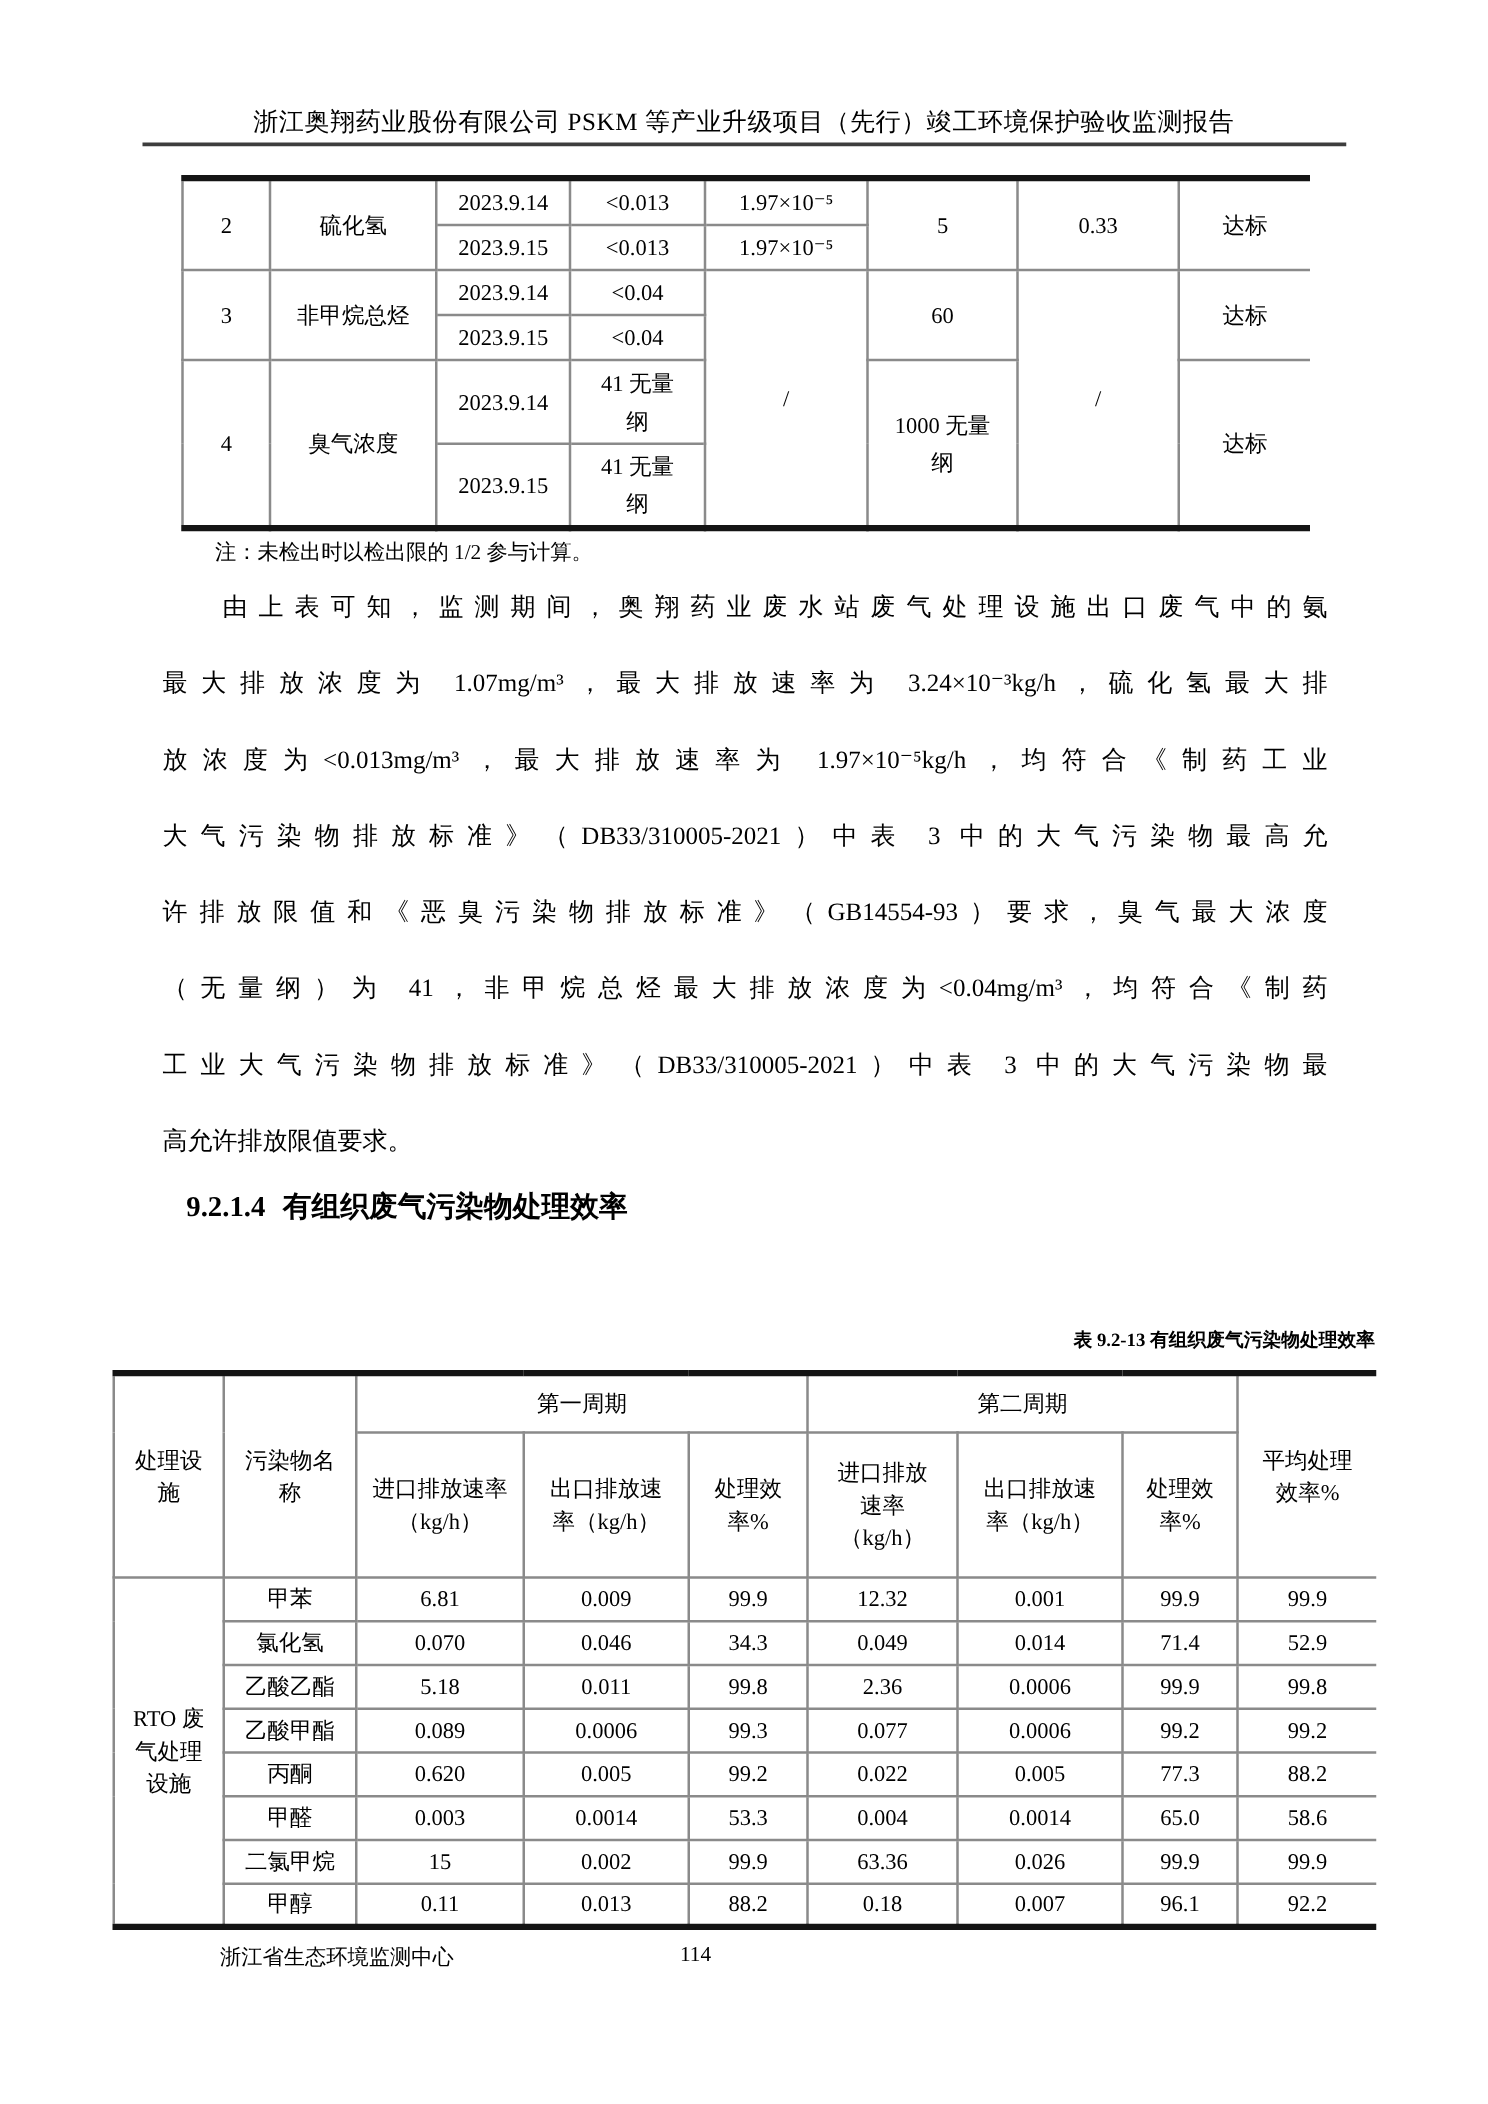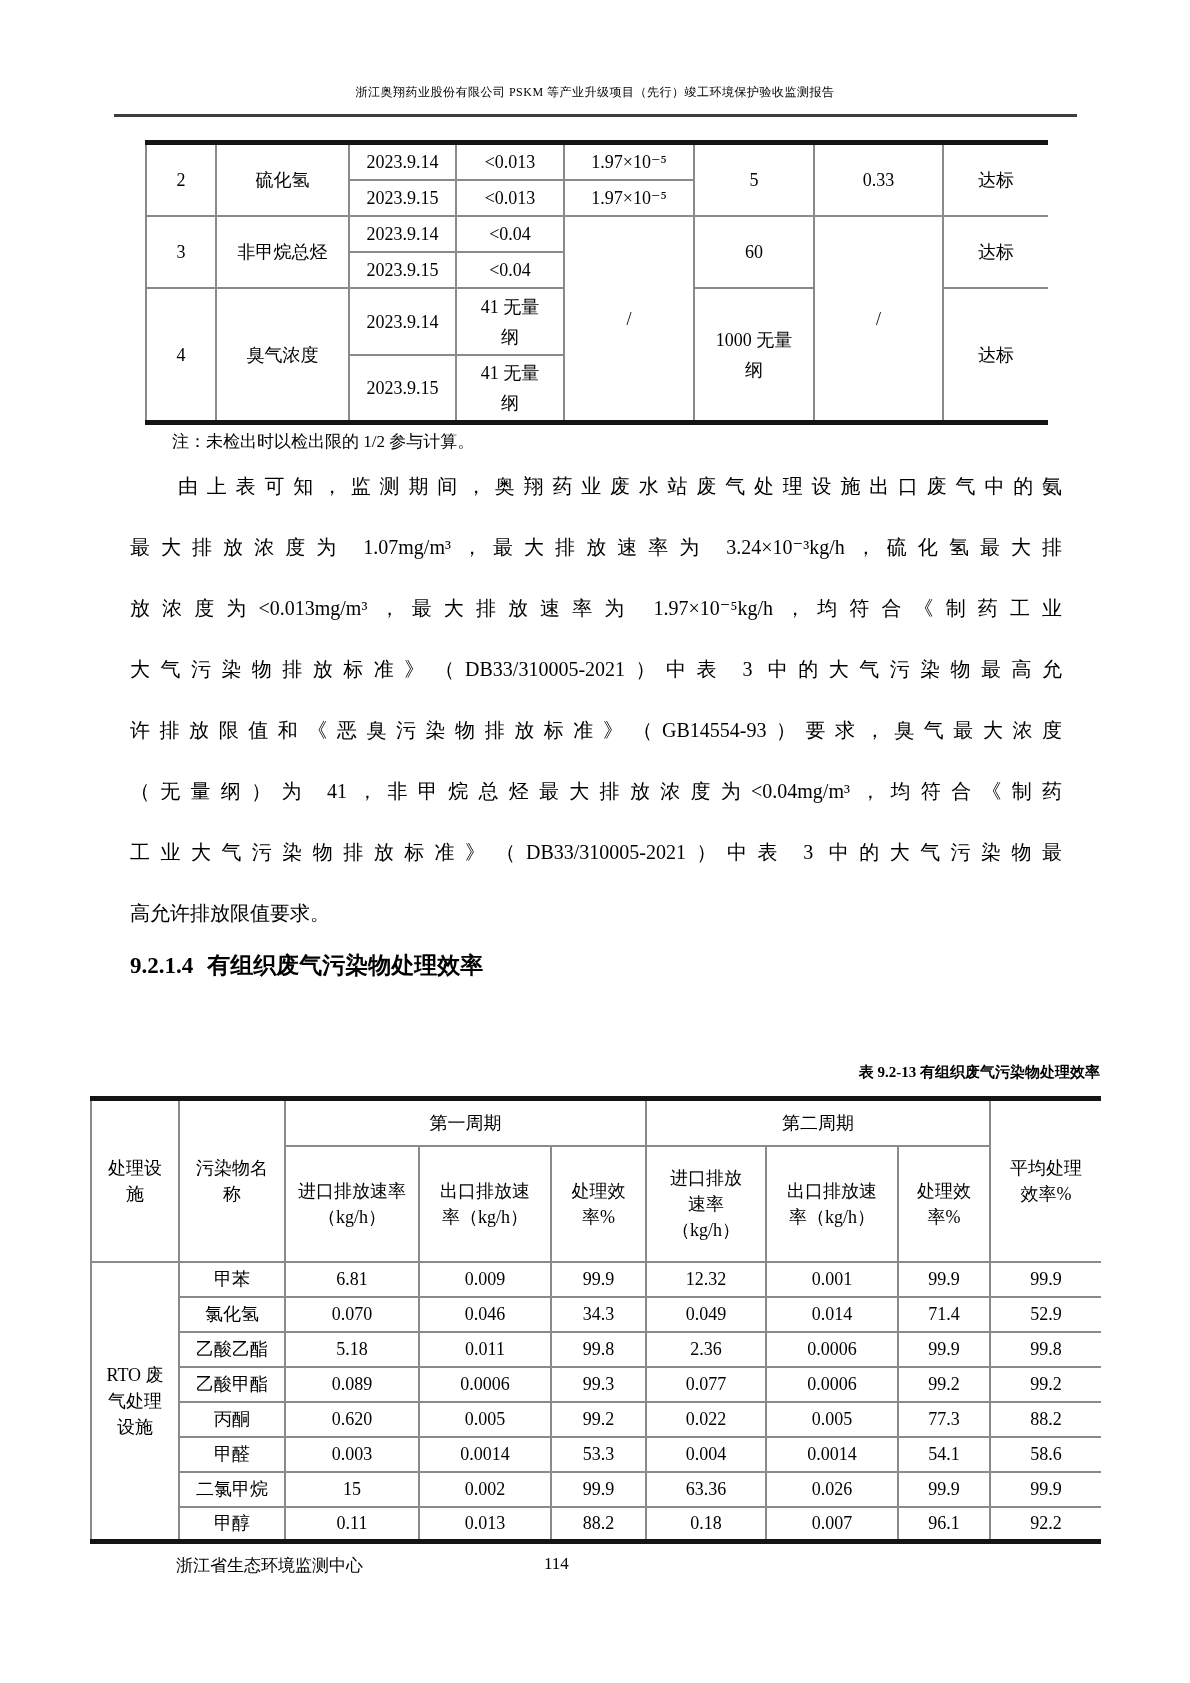--- a/index.html
+++ b/index.html
@@ -4,21 +4,21 @@
 <style>
   html,body { margin:0; padding:0; background:#ffffff; }
   .page {
     position:relative; width:1190px; height:1683px; margin:0 auto;
     background:#ffffff; color:#000;
     font-family:"Liberation Serif","DejaVu Serif",serif;
     overflow:hidden;
   }
   
   .hdr-title { position:absolute; top:84px; left:0; width:100%;
-    text-align:center; font-size:12px; letter-spacing:0.5px; }
+    text-align:center; font-size:20px; letter-spacing:0.5px; }
   .hdr-rule { position:absolute; top:114px; left:114px; width:963px; height:3px;
     background:#3d3d3d; }
   
   table { border-collapse:collapse; table-layout:fixed; }
   td { text-align:center; vertical-align:middle; border:2px solid #8a8a8a;
        overflow:hidden; }
   td.edge { border-right:none; }
   
   .t1 { position:absolute; left:145px; top:140px; width:902px;
         font-size:18px; line-height:30px;
@@ -33,21 +33,21 @@
   
   .para { position:absolute; left:130px; top:456px; width:932px;
           font-size:20px; }
   .para .pline { line-height:61px; height:61px; text-align:justify;
                  text-align-last:justify; white-space:nowrap; }
   .para .pline.first { text-indent:48px; }
   .para .pline.last { text-align-last:left; }
   
   .sec-heading { position:absolute; left:130px; top:950px; font-size:23px;
                  font-weight:bold; }
-  .sec-heading .num { margin-right:14px; }
+  .sec-heading .num { margin-right:14px;margin-left:19px; }
   .tbl-caption { position:absolute; left:90px; top:1063px; width:1010px;
                  text-align:right; font-size:15px; font-weight:bold; }
   
   .t2 { position:absolute; left:90px; top:1096px; width:1010px;
         font-size:18px; line-height:26px;
         border-top:5px solid #141414; border-bottom:5px solid #141414; }
   .t2 td { padding:2px 10px; }
   .t2 tr.th1 { height:47px; }
   .t2 tr.th2 { height:116px; }
   .t2 tr.th2 td { padding:2px 12px; }
@@ -220,21 +220,21 @@
       <td>77.3</td>
       <td class="edge">88.2</td>
     </tr>
     <tr class="dr">
       <td>甲醛</td>
       <td>0.003</td>
       <td>0.0014</td>
       <td>53.3</td>
       <td>0.004</td>
       <td>0.0014</td>
-      <td>54.1</td>
+      <td>65.0</td>
       <td class="edge">58.6</td>
     </tr>
     <tr class="dr">
       <td>二氯甲烷</td>
       <td>15</td>
       <td>0.002</td>
       <td>99.9</td>
       <td>63.36</td>
       <td>0.026</td>
       <td>99.9</td>

